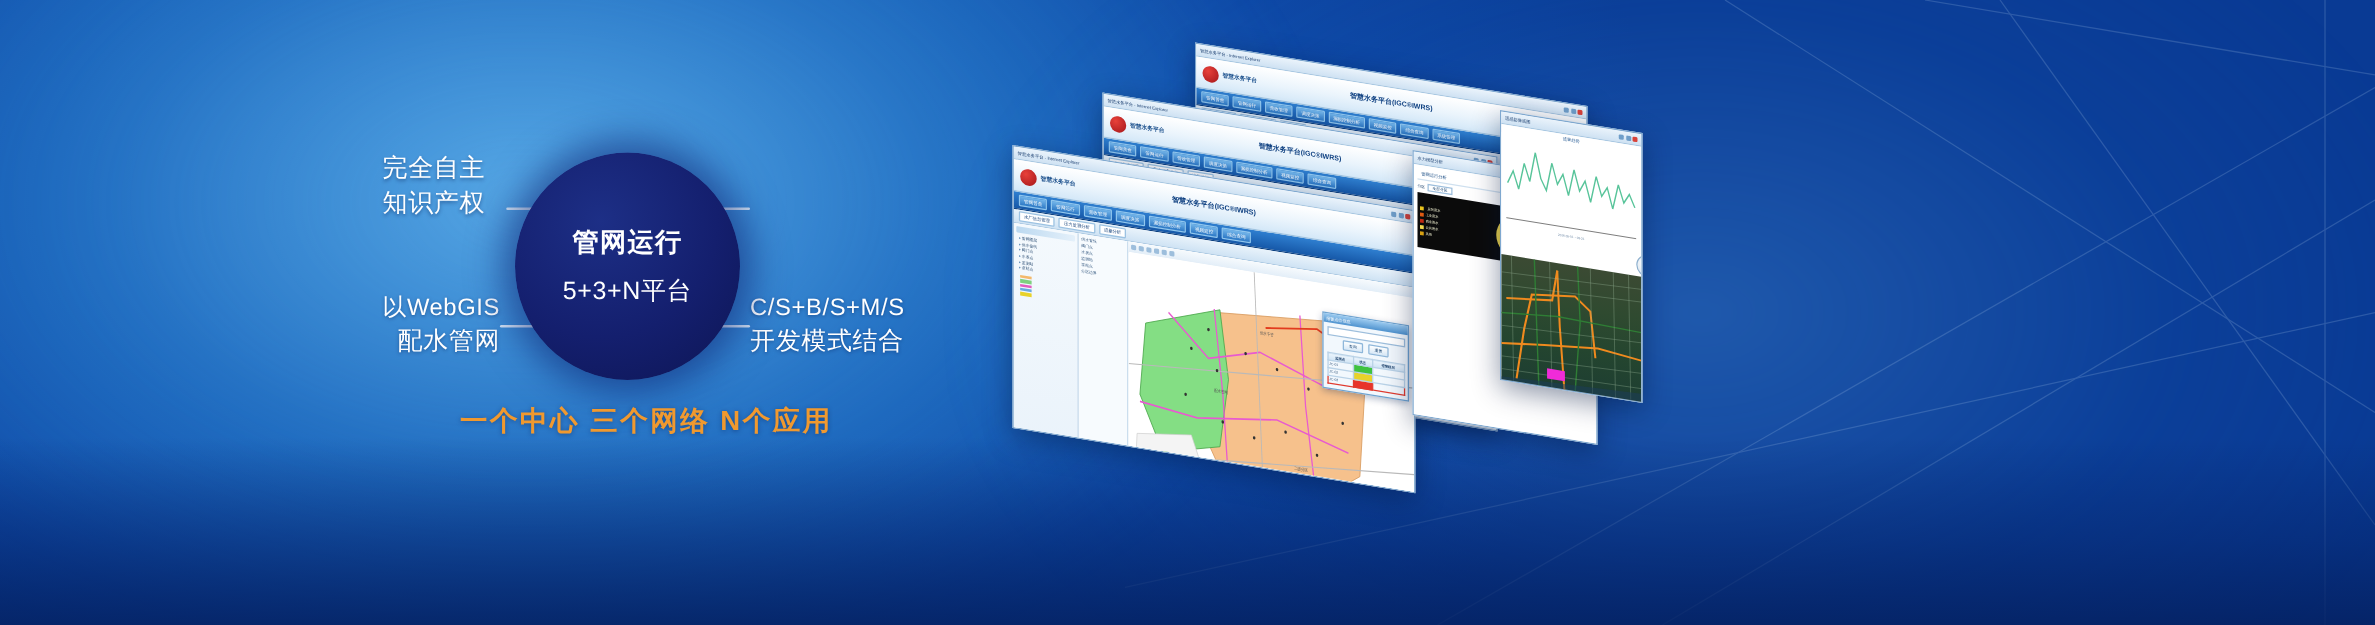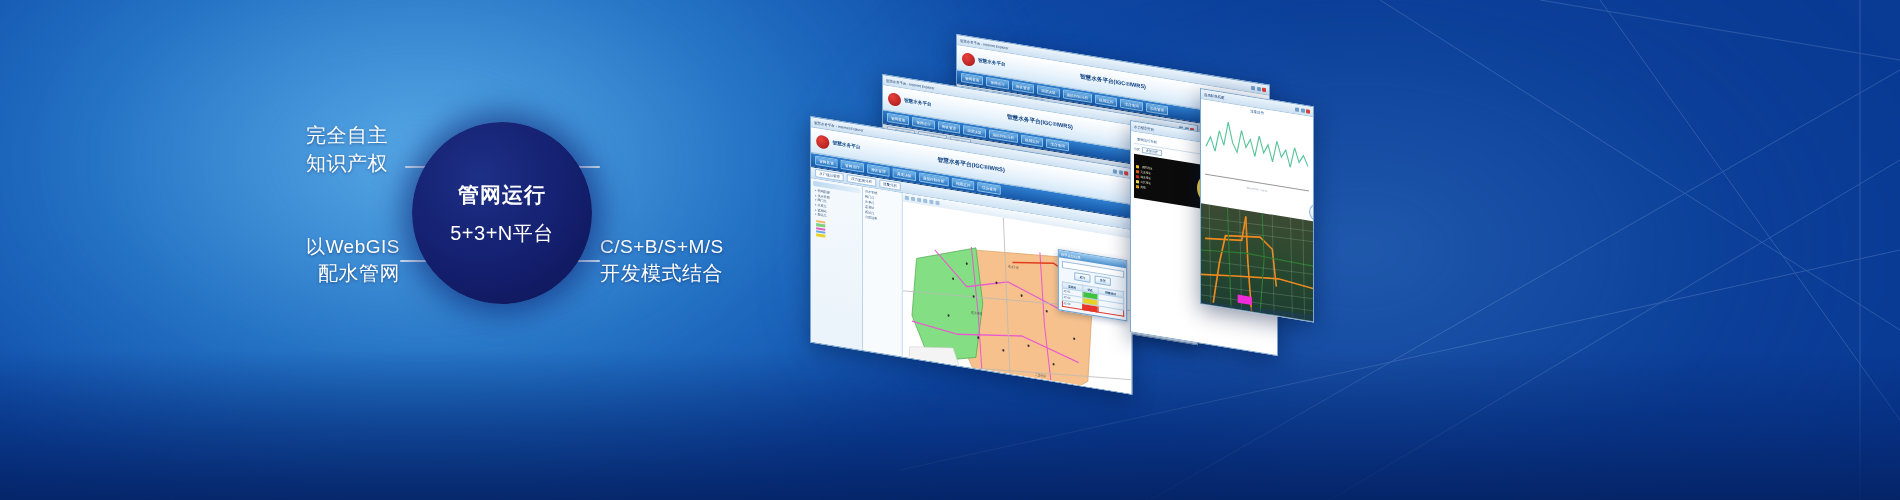--- a/index.html
+++ b/index.html
@@ -213,20 +213,21 @@
     <div class="rule rule-tl"></div>
     <div class="rule rule-tr"></div>
     <div class="rule rule-bl"></div>
     <div class="rule rule-br"></div>
 
     <div class="ellipse-core">
       <div class="core-l1">管网运行</div>
       <div class="core-l3">5+3+N平台</div>
     </div>
 
+    <div class="tagline">一个中心  三个网络  N个应用</div>
   </div>
 
   <div class="screens">
 
     <div class="win win-c">
       <div class="tbar">
         <span class="t-t">智慧水务平台 - Internet Explorer</span>
         <span class="dots">
             <i></i>
             <i></i>

